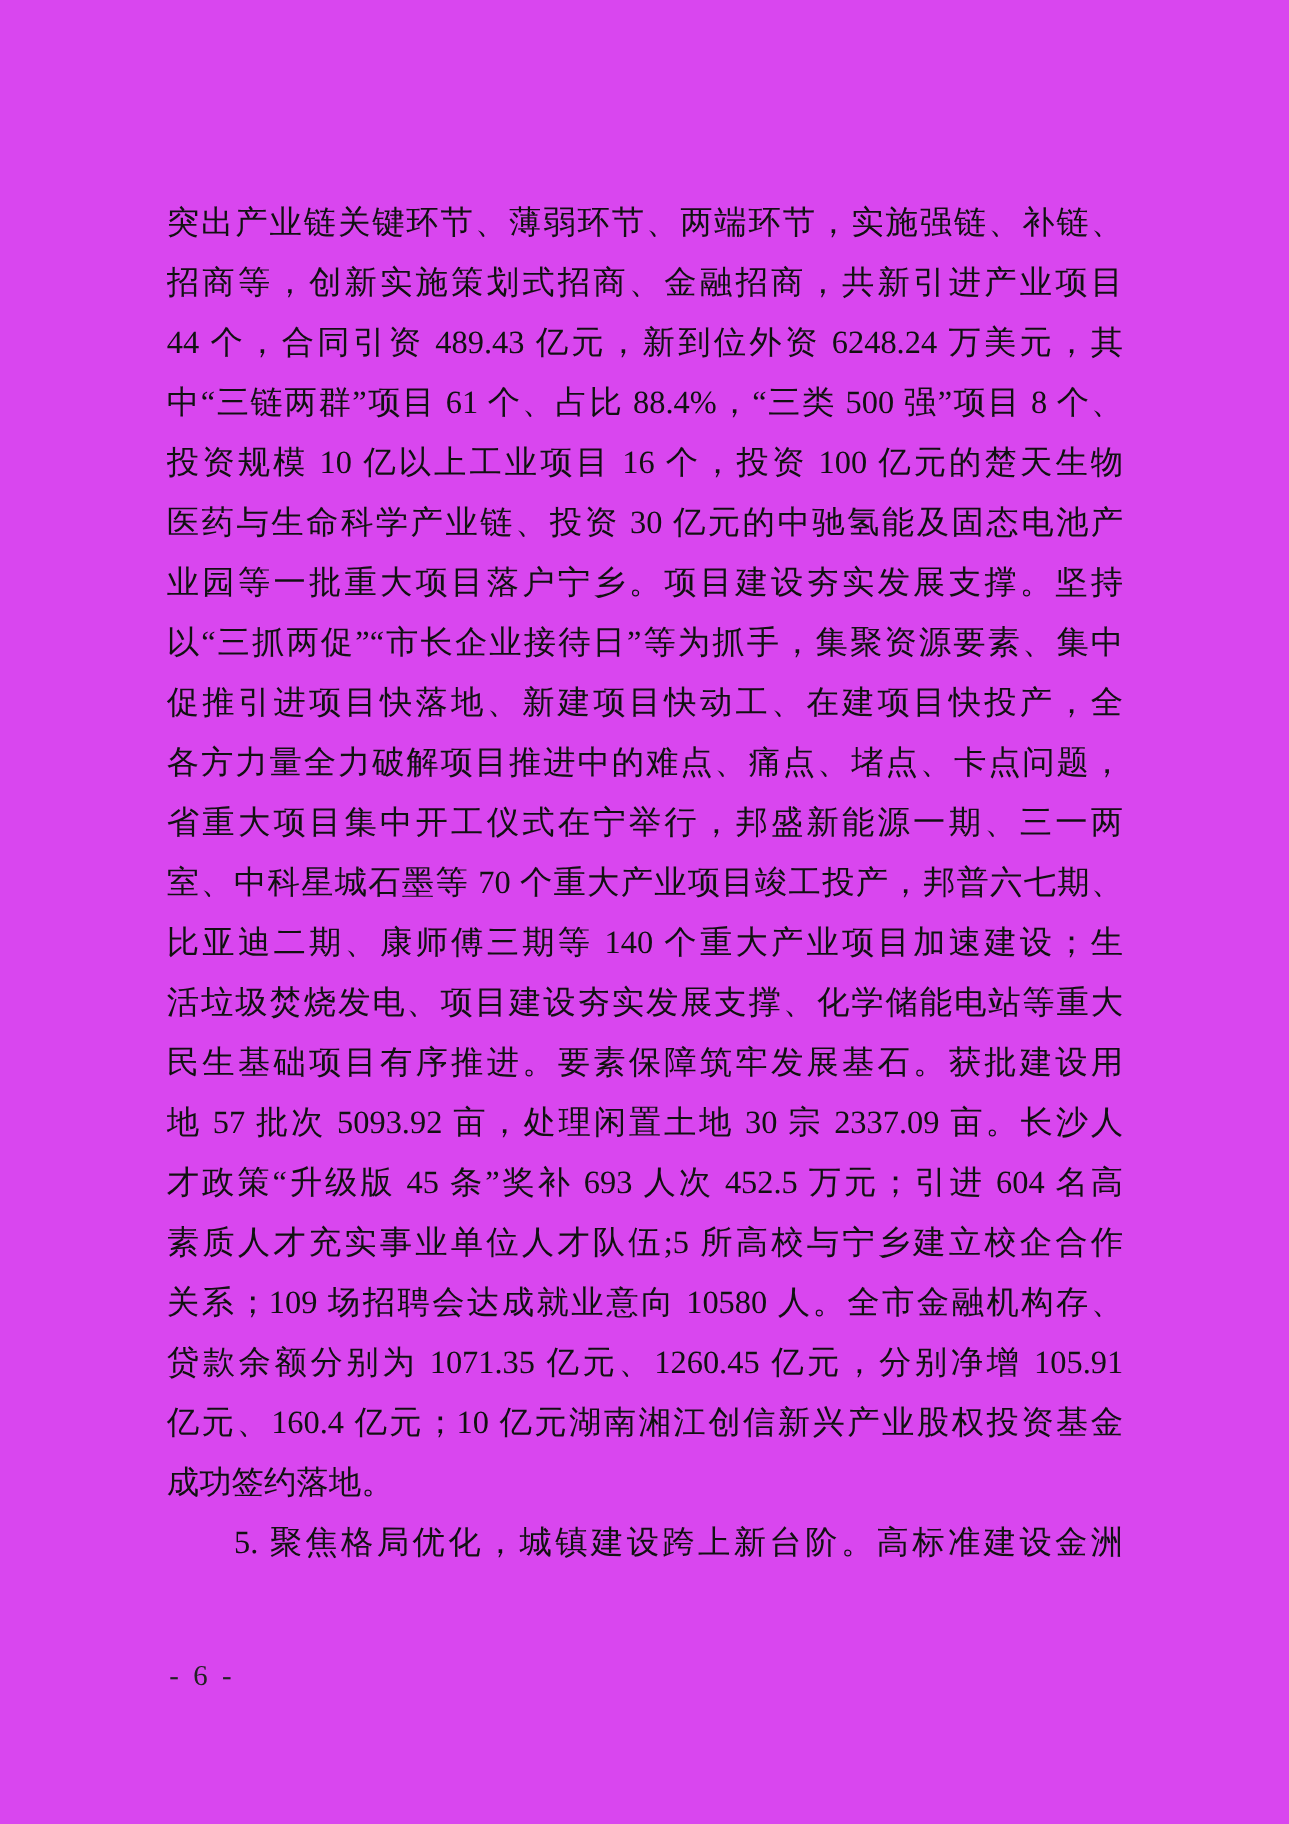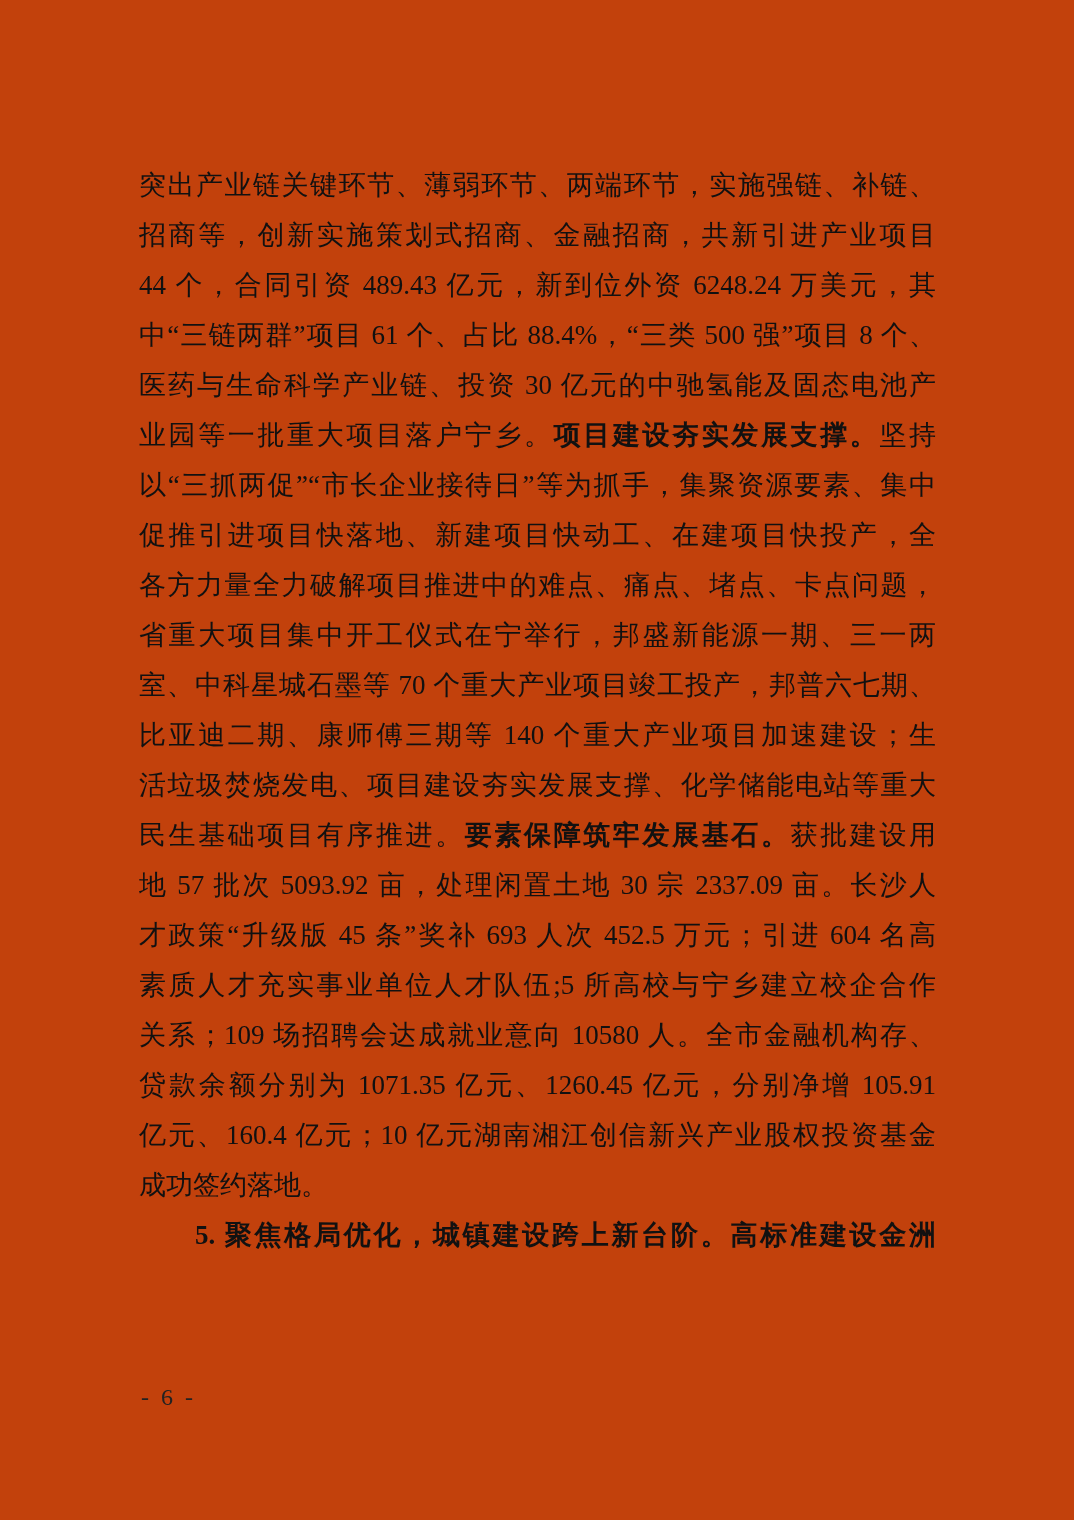--- a/index.html
+++ b/index.html
@@ -1,21 +1,21 @@
 <!DOCTYPE html>
 <html><head>
 <meta charset="utf-8">
 <style>
   html, body { margin: 0; padding: 0; background: #e8e8e8; }
   .page {
     position: relative;
     width: 1074px;
     height: 1520px;
     margin: 0 auto;
-    background: #c2410c;
+    background: #d946ef;
     color: #111111;
     font-family: "Liberation Serif", "DejaVu Serif", serif;
     overflow: hidden;
   }
   .doc-body {
     position: absolute;
     left: 139px;
     top: 160px;
     width: 797px;
   }
@@ -31,21 +31,21 @@
     overflow: hidden;
   }
   .line.no-just {
     text-align: right;
     text-align-last: left;
   }
   .line.indent {
     text-indent: 56px;
   }
   .seg-bold {
-    font-weight: bold;
+    font-weight: normal;
     margin-top: 37px;
   }
   .page-footer {
     position: absolute;
     left: 141px;
     top: 1380px;
     font-size: 24px;
     line-height: 34px;
     letter-spacing: 3px;
     color: #222222;
@@ -53,20 +53,21 @@
 </style>
 </head>
 <body>
 
 <div class="page">
   <div class="doc-body">
       <div class="line"><span class="seg-normal">突出产业链关键环节、薄弱环节、两端环节，实施强链、补链、</span></div>
       <div class="line"><span class="seg-normal">招商等，创新实施策划式招商、金融招商，共新引进产业项目</span></div>
       <div class="line"><span class="seg-normal">44 个，合同引资 489.43 亿元，新到位外资 6248.24 万美元，其</span></div>
       <div class="line"><span class="seg-normal">中“三链两群”项目 61 个、占比 88.4%，“三类 500 强”项目 8 个、</span></div>
+      <div class="line"><span class="seg-normal">投资规模 10 亿以上工业项目 16 个，投资 100 亿元的楚天生物</span></div>
       <div class="line"><span class="seg-normal">医药与生命科学产业链、投资 30 亿元的中驰氢能及固态电池产</span></div>
       <div class="line"><span class="seg-normal">业园等一批重大项目落户宁乡。</span><span class="seg-bold">项目建设夯实发展支撑。</span><span class="seg-normal">坚持</span></div>
       <div class="line"><span class="seg-normal">以“三抓两促”“市长企业接待日”等为抓手，集聚资源要素、集中</span></div>
       <div class="line"><span class="seg-normal">促推引进项目快落地、新建项目快动工、在建项目快投产，全</span></div>
       <div class="line"><span class="seg-normal">各方力量全力破解项目推进中的难点、痛点、堵点、卡点问题，</span></div>
       <div class="line"><span class="seg-normal">省重大项目集中开工仪式在宁举行，邦盛新能源一期、三一两</span></div>
       <div class="line"><span class="seg-normal">室、中科星城石墨等 70 个重大产业项目竣工投产，邦普六七期、</span></div>
       <div class="line"><span class="seg-normal">比亚迪二期、康师傅三期等 140 个重大产业项目加速建设；生</span></div>
       <div class="line"><span class="seg-normal">活垃圾焚烧发电、项目建设夯实发展支撑、化学储能电站等重大</span></div>
       <div class="line"><span class="seg-normal">民生基础项目有序推进。</span><span class="seg-bold">要素保障筑牢发展基石。</span><span class="seg-normal">获批建设用</span></div>

